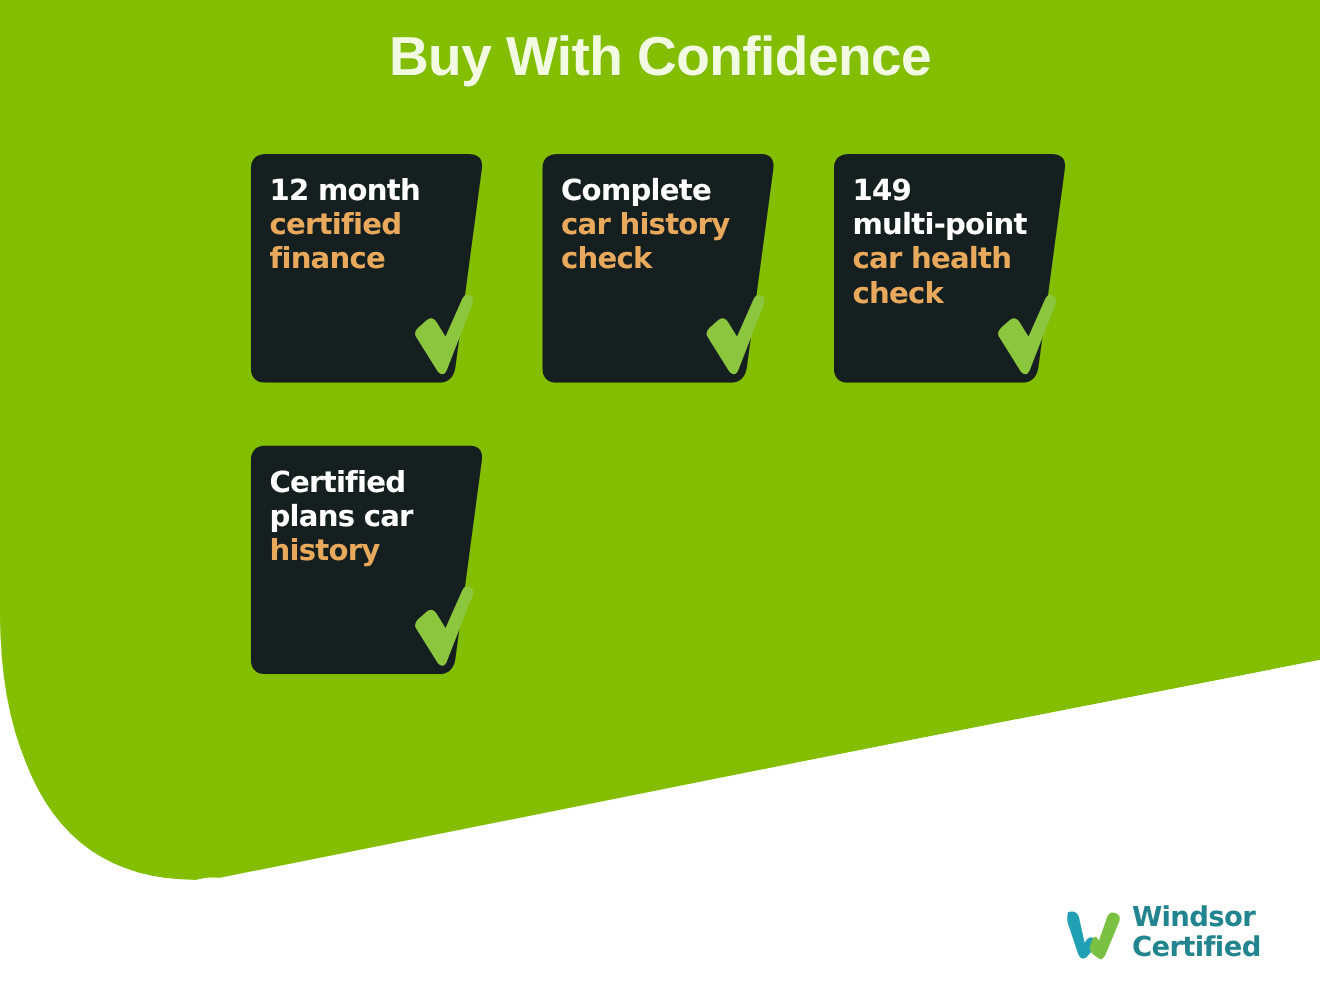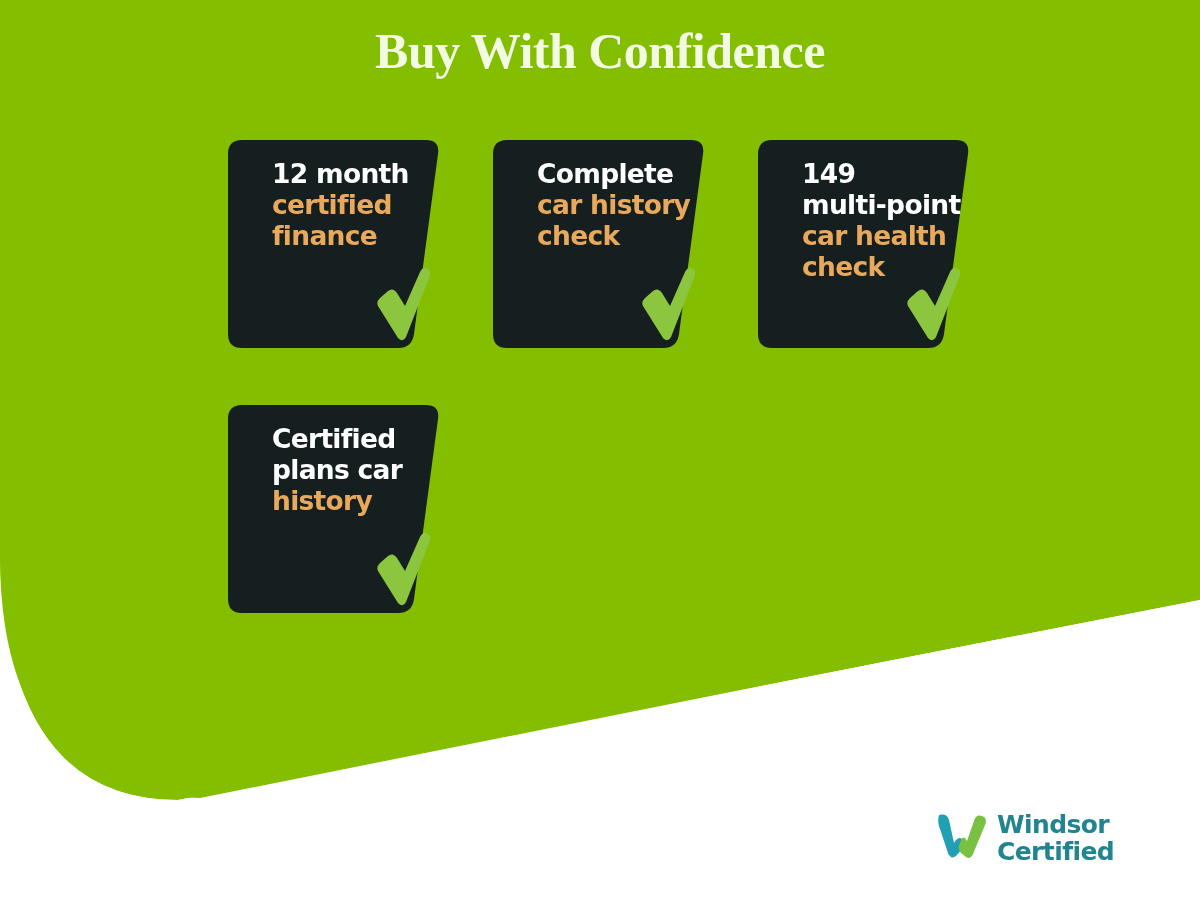--- a/index.html
+++ b/index.html
@@ -28,21 +28,21 @@
   
   .title {
     position:absolute;
     left:0; top:22px;
     width:1200px;
     text-align:center;
     font-size:50px;
     font-weight:bold;
     letter-spacing:-0.5px;
     color:#f3fae2;
-    font-family:Liberation Serif, serif;
+    font-family:Liberation Sans, sans-serif;
     text-shadow:0 1px 1px rgba(0,0,0,0.07);
   }
 
   
   .cards {
     position:absolute;
     left:228px; top:140px;
     width:745px;
     display:grid;
     grid-template-columns:repeat(3, 212px);
@@ -65,38 +65,38 @@
   .card-text {
     position:absolute;
     left:17px; top:19px;
     width:180px;
     font-family:"DejaVu Sans", sans-serif;
     font-size:26.5px;
     font-weight:bold;
     line-height:1.165;
     letter-spacing:-0.7px;
   }
-  .card-text .ln { display:block; white-space:nowrap;margin-left:27px; }
+  .card-text .ln { display:block; white-space:nowrap; }
   .ln.white { color:#ffffff; }
   .ln.amber { color:#e8a95c; }
 
   .check {
     position:absolute;
     right:10px;
     bottom:6px;
     width:56px; height:74px;
   }
 
   
   .logo {
     position:absolute;
-    left:936px; top:812px;
+    left:968px; top:812px;
     width:200px; height:62px;
     display:flex;
-    align-items:flex-start;
+    align-items:flex-end;
     gap:9px;
   }
   .logo-mark { width:52px; height:48px; flex:0 0 auto; }
   .logo-text {
     font-family:"DejaVu Sans", sans-serif;
     font-weight:bold;
     font-size:25px;
     line-height:1.06;
     letter-spacing:-0.6px;
     color:#22848f;

